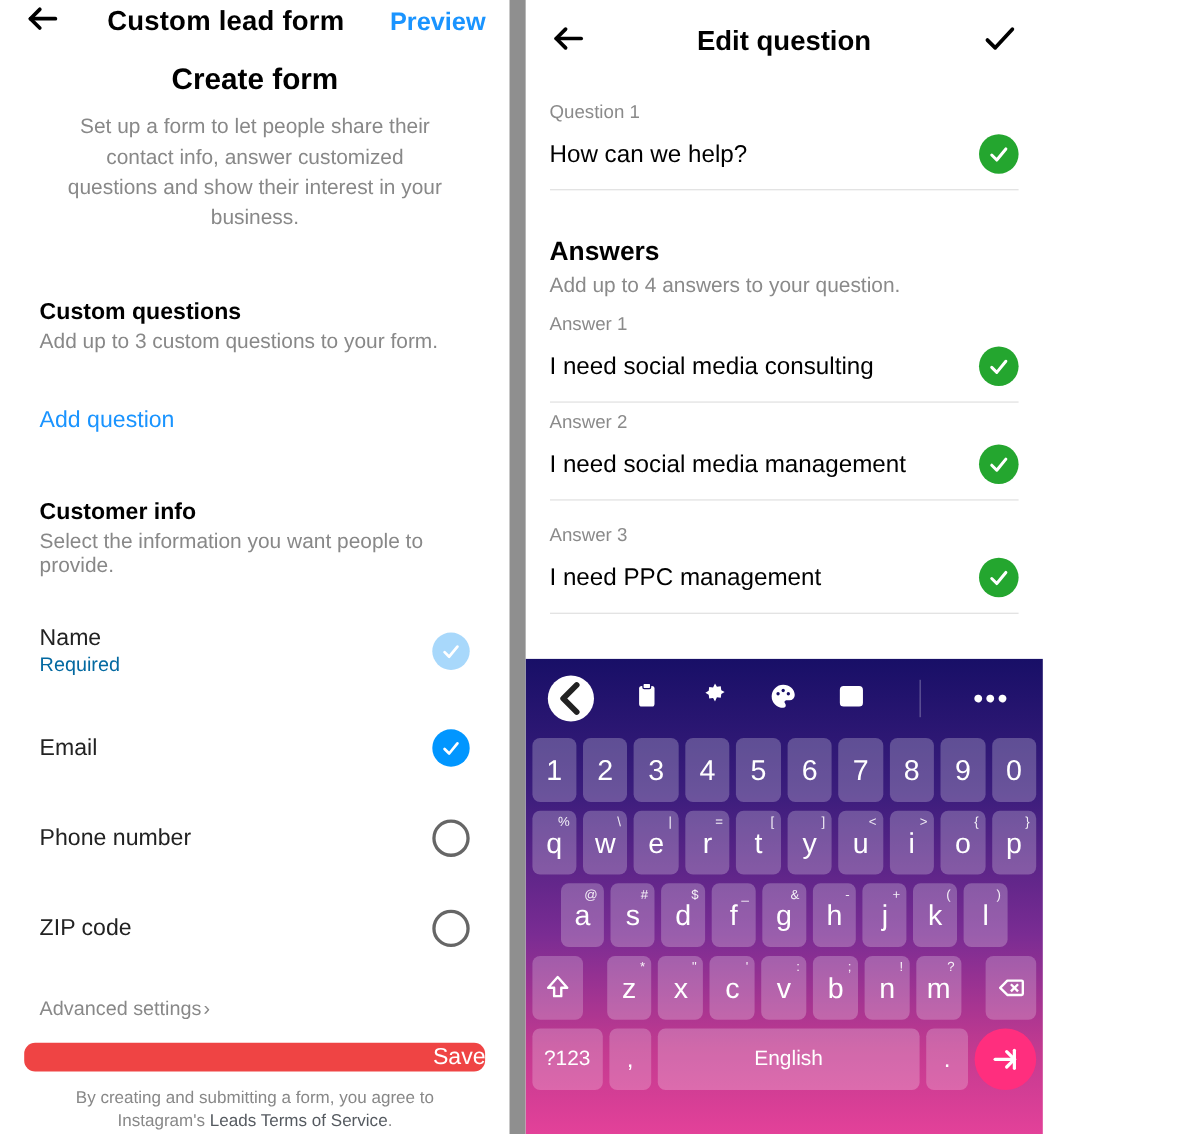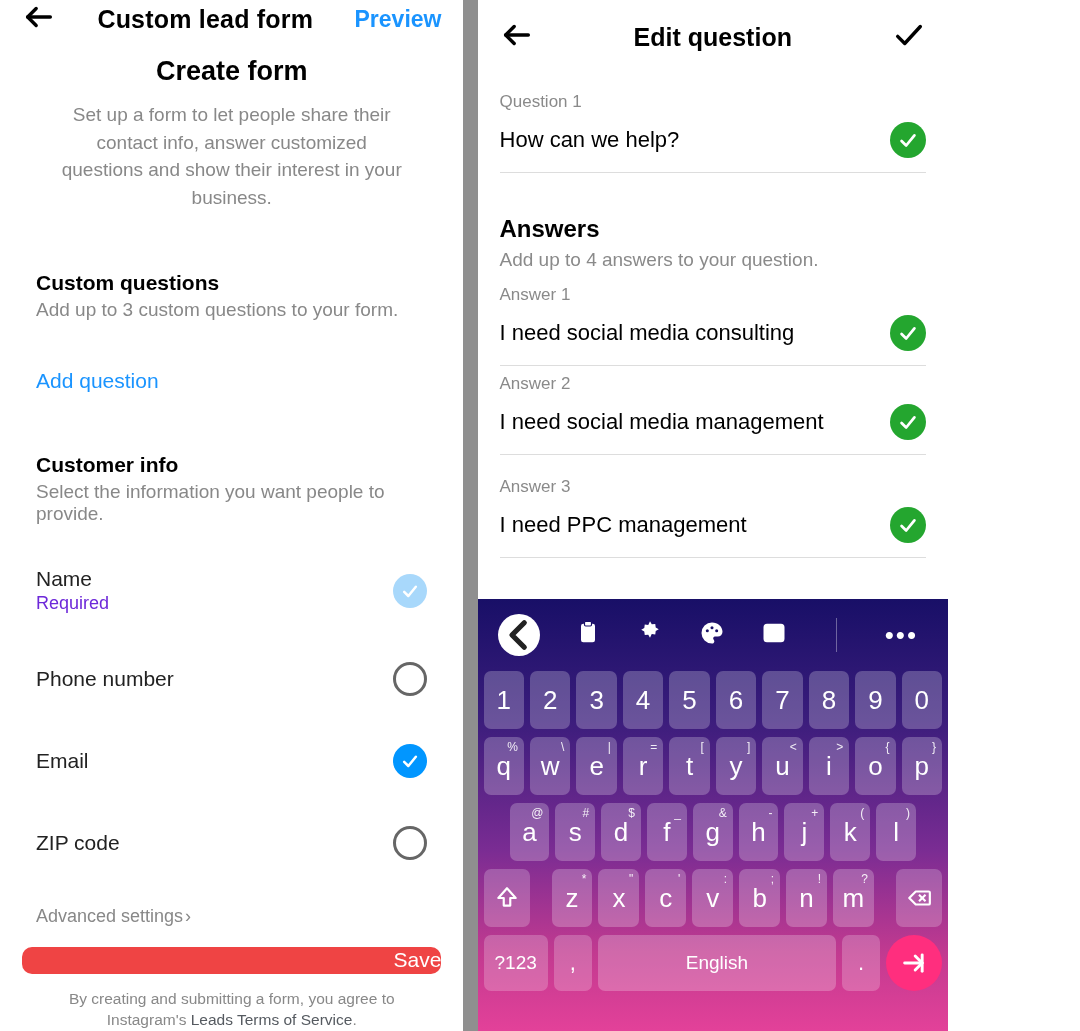--- a/index.html
+++ b/index.html
@@ -23,21 +23,21 @@
   .sect-title { font-weight:700; font-size:21px; margin-top:60px; }
   .sect-sub { color:#888; font-size:19px; margin-top:4px; }
   .addq { color:#1a94ff; font-size:21px; font-weight:500; margin-top:48px; display:inline-block; }
 
   .ci-title { font-weight:700; font-size:21px; margin-top:60px; }
   .ci-sub { color:#888; font-size:19px; margin-top:4px; }
 
   .field-row { display:flex; align-items:center; justify-content:space-between; margin-top:42px; }
   .field-row.marg-phone { margin-top:48px; }
   .field-name { font-size:21px; color:#222; }
-  .field-req { color:#6d28d9; font-size:18px; margin-top:2px; }
+  .field-req { color:#0369a1; font-size:18px; margin-top:2px; }
 
   .round { width:34px; height:34px; border-radius:50%; display:flex; align-items:center; justify-content:center; }
   .round.locked { background:#a8d8fb; }
   .round.checked { background:#0196ff; }
   .round.empty { background:#fff; border:3px solid #666; }
   .round svg { width:20px; height:20px; }
 
   .adv { color:#888; font-size:18px; margin-top:46px; display:flex; align-items:center; gap:2px; }
   .adv .chev { font-size:18px; color:#888; }
 
@@ -122,31 +122,31 @@
           <div class="field-req">Required</div>
         </div>
         <span class="round locked">
           <svg viewBox="0 0 24 24" fill="none" stroke="#fff" stroke-width="3" stroke-linecap="round" stroke-linejoin="round">
               <polyline points="5 13 10 18 19 7"></polyline>
             </svg>
         </span>
       </div>
       
       <div class="field-row marg-phone">
-        <div class="field-name">Phone number</div>
-        <span class="round empty"></span>
-      </div>
-      
-      <div class="field-row marg-phone">
         <div class="field-name">Email</div>
         <span class="round checked">
           <svg viewBox="0 0 24 24" fill="none" stroke="#fff" stroke-width="3" stroke-linecap="round" stroke-linejoin="round">
               <polyline points="5 13 10 18 19 7"></polyline>
             </svg>
         </span>
+      </div>
+      
+      <div class="field-row marg-phone">
+        <div class="field-name">Phone number</div>
+        <span class="round empty"></span>
       </div>
       
       <div class="field-row marg-phone">
         <div class="field-name">ZIP code</div>
         <span class="round empty"></span>
       </div>
 
       <div class="adv">
         <span>Advanced settings</span>
         <span class="chev">›</span>

